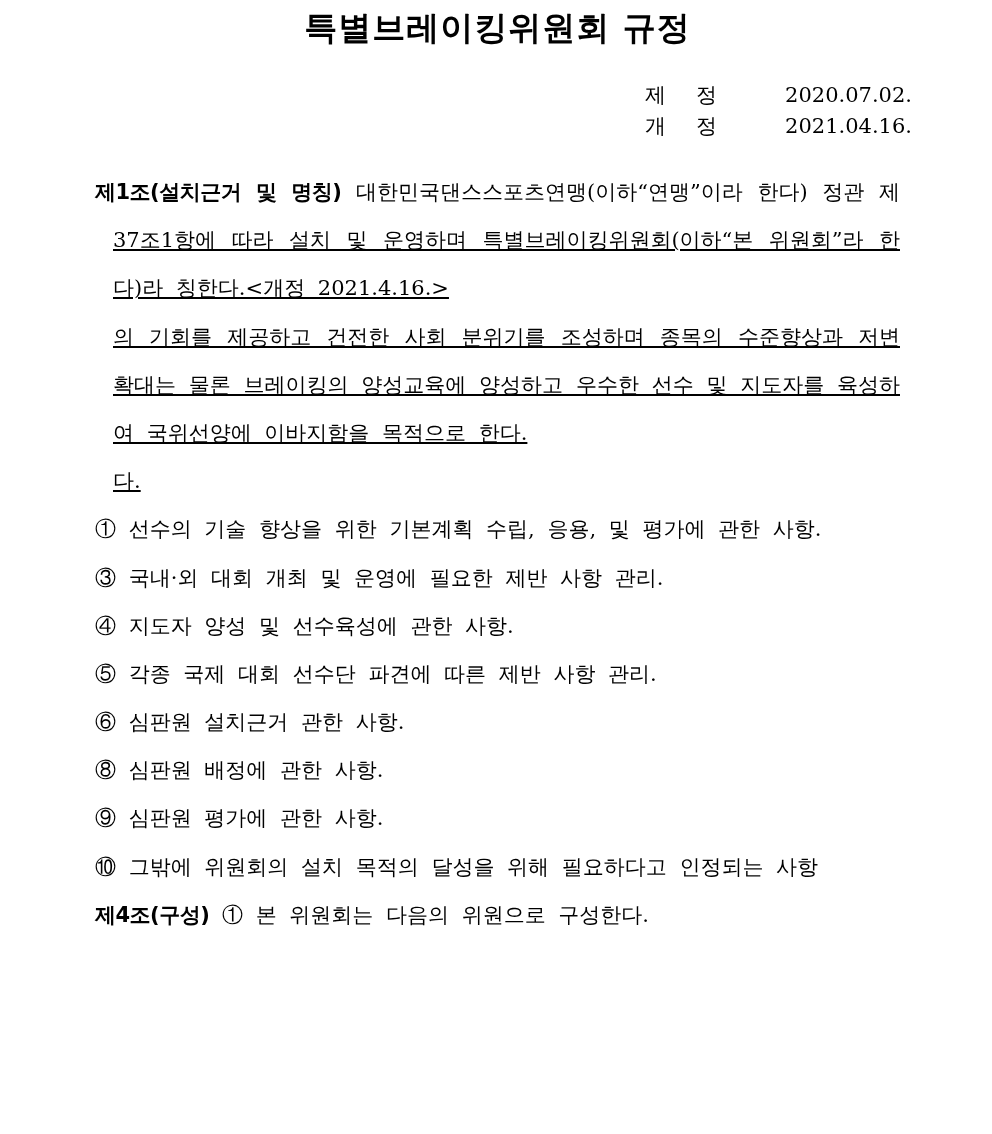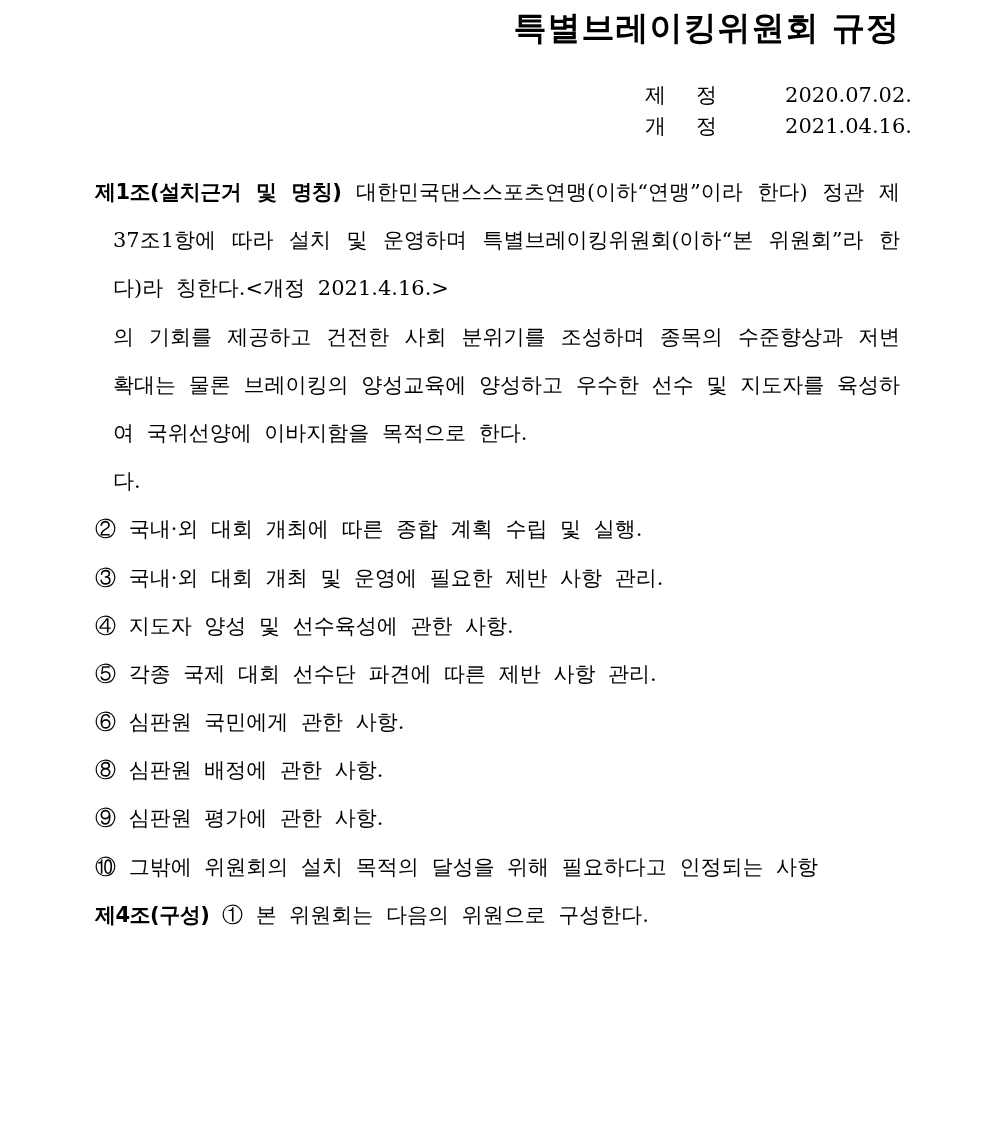--- a/index.html
+++ b/index.html
@@ -14,21 +14,21 @@
     overflow: hidden;
     font-family: "DejaVu Serif", serif;
   }
   .page {
     box-sizing: border-box;
     width: 992px;
     height: 1134px;
     padding: 6px 92px 0 95px;
   }
   .title {
-    text-align: right;
+    text-align: center;
     font-family: "DejaVu Sans", sans-serif;
     font-weight: 800;
     font-size: 33px;
     line-height: 44px;
     letter-spacing: 1px;
     white-space: nowrap;
   }
   .history {
     display: flex;
     flex-direction: column;
@@ -57,20 +57,21 @@
     height: 48.2px;
     word-spacing: 6px;
     text-align: justify;
     text-align-last: left;
   }
   .line.j {
     text-align-last: justify;
   }
   .line.ind {
     padding-left: 18px;
+    text-decoration: underline;
   }
   .b {
     font-family: "DejaVu Sans", sans-serif;
     font-weight: 700;
     letter-spacing: -0.5px;
   }
 </style>
 </head>
 <body>
 
@@ -96,25 +97,25 @@
     <div class="line j"><span class="b">제1조(설치근거 및 명칭)</span><span> 대한민국댄스스포츠연맹(이하“연맹”이라 한다) 정관 제</span></div>
     <div class="line j ind">37조1항에 따라 설치 및 운영하며 특별브레이킹위원회(이하“본 위원회”라 한</div>
     <div class="line ind">다)라 칭한다.&lt;개정 2021.4.16.&gt;</div>
 
     <div class="line j ind">의 기회를 제공하고 건전한 사회 분위기를 조성하며 종목의 수준향상과 저변</div>
     <div class="line j ind">확대는 물론 브레이킹의 양성교육에 양성하고 우수한 선수 및 지도자를 육성하</div>
     <div class="line ind">여 국위선양에 이바지함을 목적으로 한다.</div>
 
     <div class="line ind">다.</div>
 
-    <div class="line">② 국내·외 대회 개최에 따른 종합 계획 수립 및 실행.</div>
+    <div class="line">① 선수의 기술 향상을 위한 기본계획 수립, 응용, 및 평가에 관한 사항.</div>
     <div class="line">③ 국내·외 대회 개최 및 운영에 필요한 제반 사항 관리.</div>
     <div class="line">④ 지도자 양성 및 선수육성에 관한 사항.</div>
     <div class="line">⑤ 각종 국제 대회 선수단 파견에 따른 제반 사항 관리.</div>
-    <div class="line">⑥ 심판원 국민에게 관한 사항.</div>
+    <div class="line">⑥ 심판원 설치근거 관한 사항.</div>
     <div class="line">⑧ 심판원 배정에 관한 사항.</div>
     <div class="line">⑨ 심판원 평가에 관한 사항.</div>
     <div class="line">⑩ 그밖에 위원회의 설치 목적의 달성을 위해 필요하다고 인정되는 사항</div>
 
     <div class="line"><span class="b">제4조(구성)</span><span> ① 본 위원회는 다음의 위원으로 구성한다.</span></div>
 
   </div>
 </div>
 
 </body></html>

